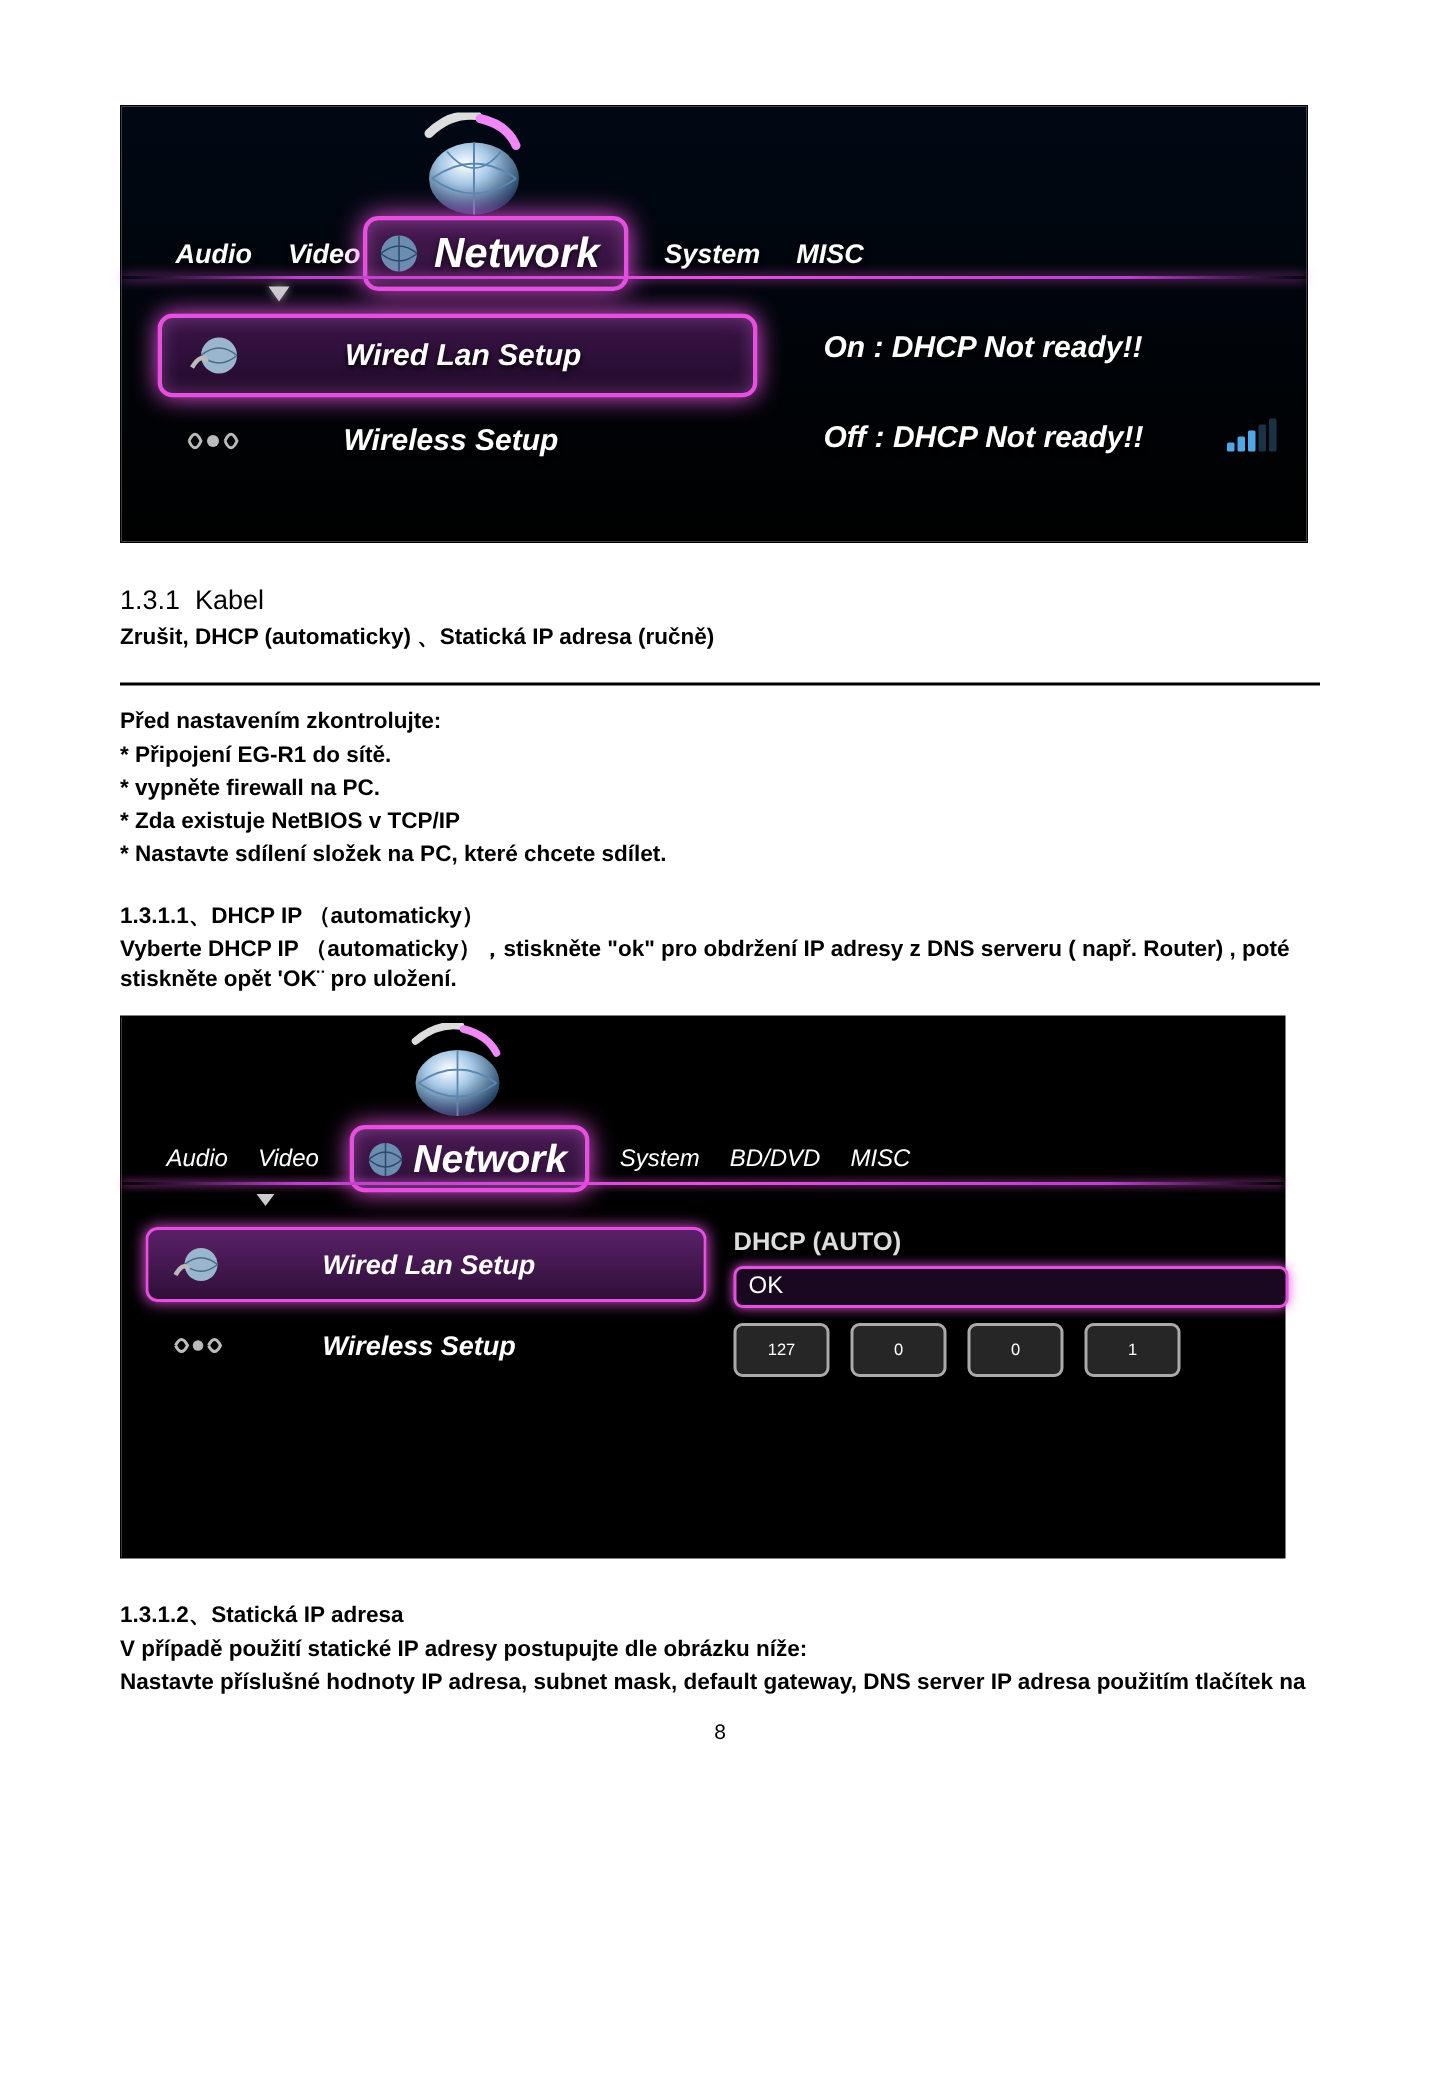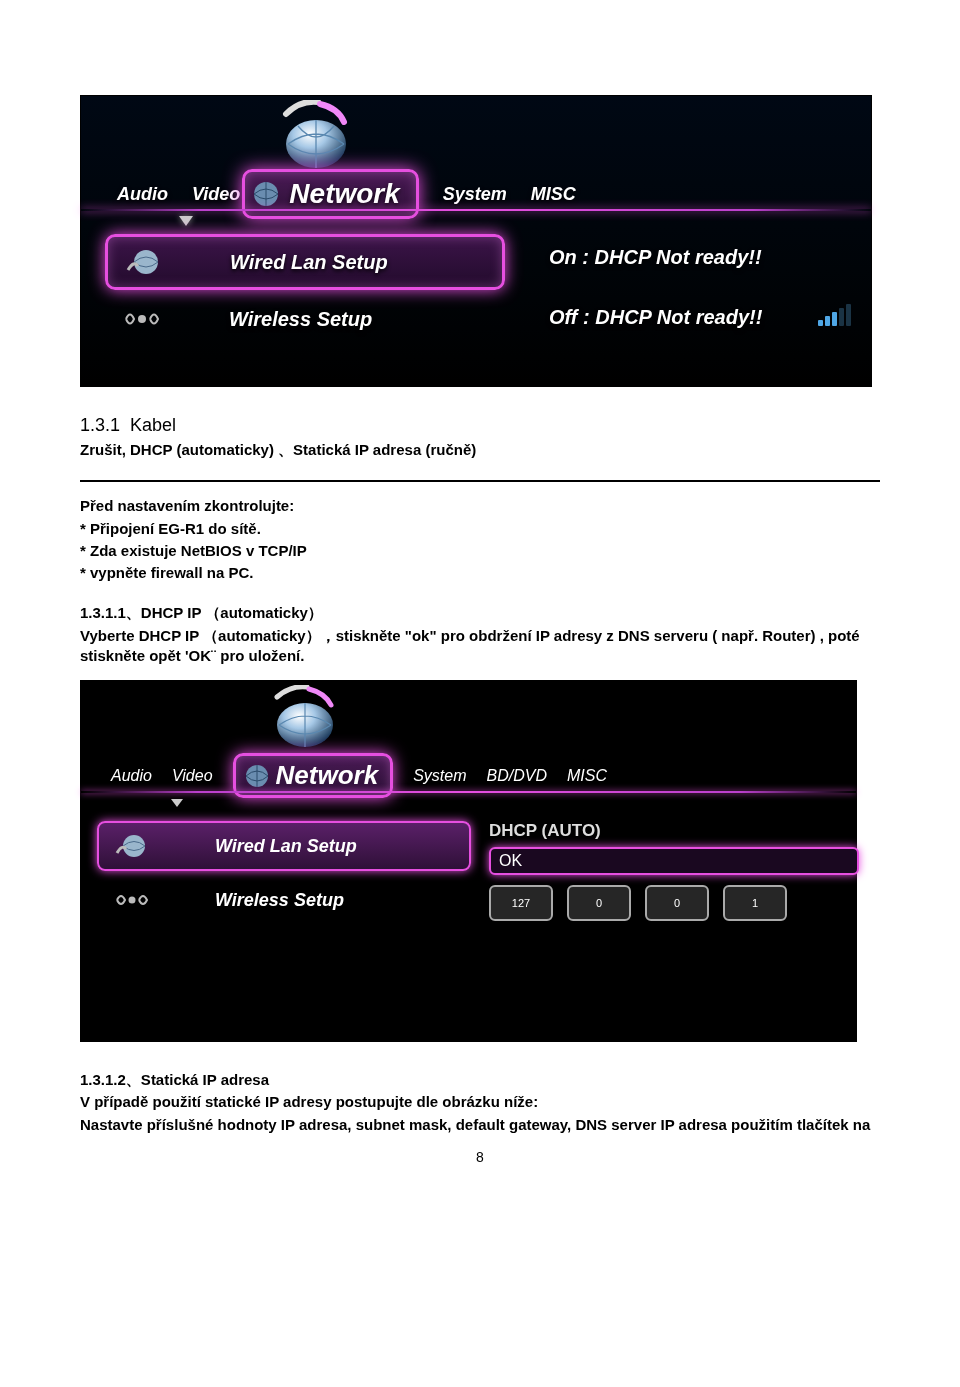--- a/index.html
+++ b/index.html
@@ -5,21 +5,20 @@
   body {
     margin: 0;
     padding: 0;
     background: #fff;
     font-family: Arial, sans-serif;
     color: #000;
     width: 960px;
   }
   .page {
     padding: 70px 80px 20px 80px;
-    margin-top: 25px;
   }
   .tv-screenshot {
     width: 790px;
     height: 290px;
     background: linear-gradient(180deg, #000814 0%, #000408 60%, #000 100%);
     border: 1px solid #000;
     position: relative;
     margin-bottom: 28px;
   }
   .globe-big {
@@ -379,22 +378,23 @@
   <h2 class="section-title">
     <span class="num">1.3.1</span><span>Kabel</span>
   </h2>
   <p class="body-text">Zrušit, DHCP (automaticky) 、Statická IP adresa (ručně)</p>
 
   <div class="spacer-small"></div>
   <hr class="sep">
 
   <p class="body-text">Před nastavením zkontrolujte:</p>
   <p class="body-text">* Připojení EG-R1 do sítě.</p>
+  <p class="body-text">* vypněte firewall na PC.</p>
   <p class="body-text">* Zda existuje NetBIOS v TCP/IP</p>
-  <p class="body-text">* vypněte firewall na PC.</p>
+  <p class="body-text">* Nastavte sdílení složek na PC, které chcete sdílet.</p>
 
   <div class="spacer-small"></div>
 
   <p class="body-text">1.3.1.1、DHCP IP （automaticky）</p>
   <p class="body-text">Vyberte DHCP IP （automaticky），stiskněte "ok" pro obdržení IP adresy z DNS serveru ( např. Router) , poté stiskněte opět 'OK¨ pro uložení.</p>
 
   <div class="tv-screenshot-2">
     <div class="tv2-globe">
       <svg width="72" height="66" viewBox="0 0 72 66">
         <defs>

